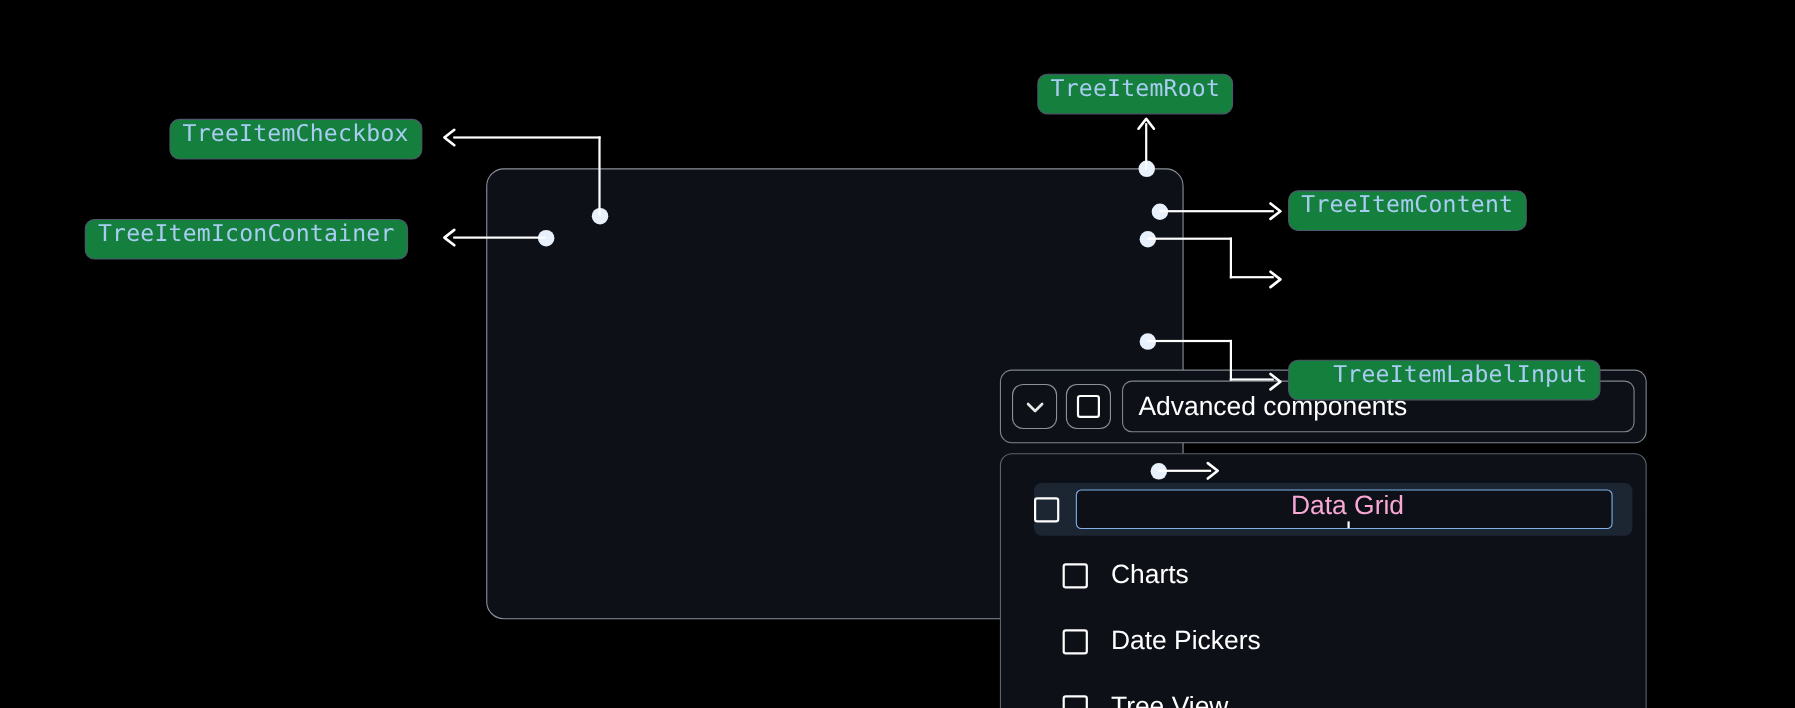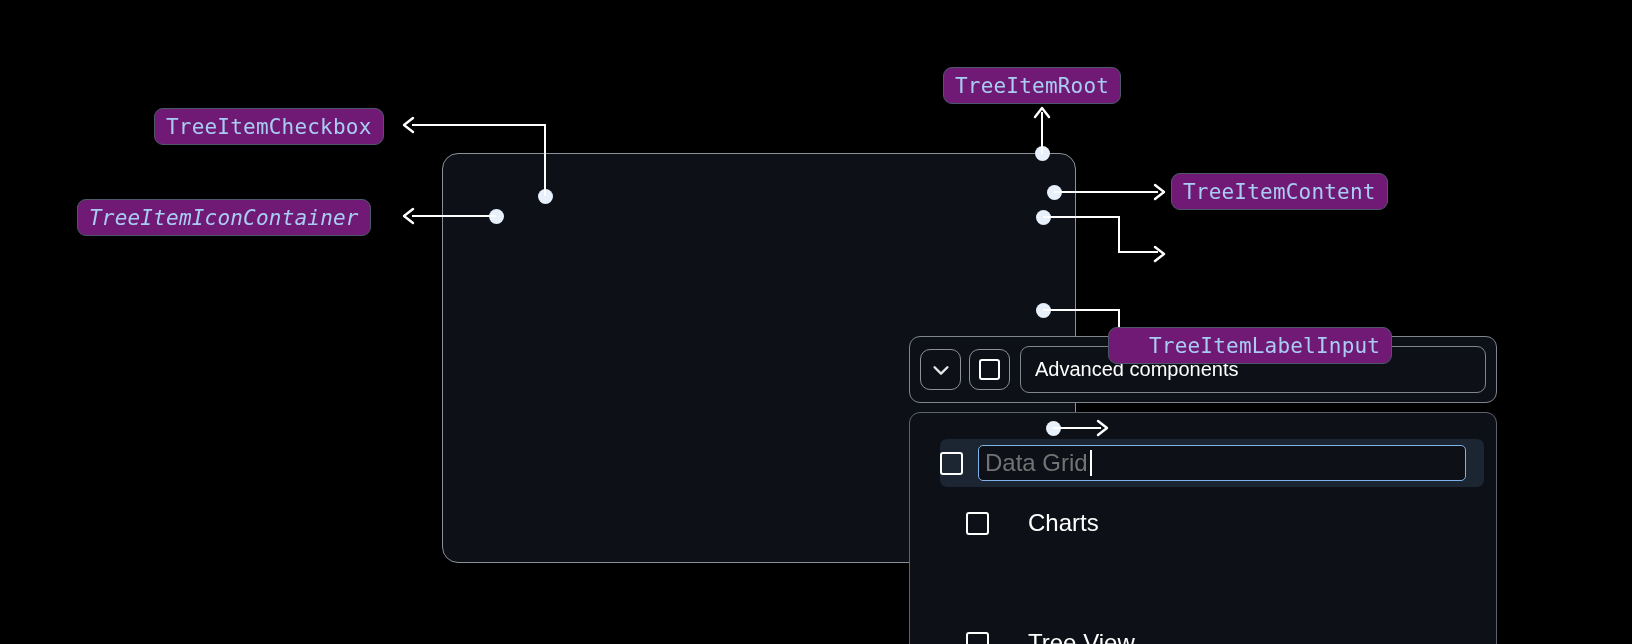--- a/index.html
+++ b/index.html
@@ -8,23 +8,23 @@
     background:#000000;
     font-family:"Liberation Sans", sans-serif;
     overflow:hidden;
     position:relative;
   }
   .stage{position:absolute;left:0;top:0;width:1632px;height:644px;}
 
   
   .chip{
     position:absolute;
-    display:flex;align-items:center;justify-content:center;
-    box-sizing:border-box;
-    background:#701a75;
+    display:flex;align-items:flex-start;justify-content:center;
+    box-sizing:border-box;
+    background:#15803d;
     border:1px solid #4d596b;
     border-radius:9px;
     color:#a9cdf2;
     font-family:"DejaVu Sans Mono","Liberation Mono",monospace;
     font-size:21px;
     letter-spacing:0.2px;
     white-space:nowrap;
     padding:0 11px;
     height:37px;
   }
@@ -81,21 +81,21 @@
   .label-box{
     margin-left:10px;
     flex:1 1 auto;
     height:47px;
     box-sizing:border-box;
     border:1px solid #7f858e;
     border-radius:9px;
     display:flex;align-items:center;
     padding-left:14px;
     color:#ffffff;
-    font-size:20px;
+    font-size:24px;
     margin-right:10px;
   }
 
   .group-box{
     position:absolute;
     left:466px;top:258px;width:588px;height:282px;
     box-sizing:border-box;
     background:#0d1117;
     border:1px solid #5d636c;
     border-radius:11px;
@@ -104,37 +104,38 @@
     position:absolute;left:0;height:48px;
     display:flex;align-items:center;
     box-sizing:border-box;
   }
   .row .rcb{
     width:23px;height:23px;box-sizing:border-box;
     border:2.4px solid #ffffff;border-radius:3px;background:transparent;
     flex:0 0 auto;
   }
   .row .rlabel{
-    margin-left:39px;color:#ffffff;font-size:24px;white-space:nowrap;
+    margin-left:21px;color:#ffffff;font-size:24px;white-space:nowrap;
   }
   .row-selected{
     background:#1c2532;
     border-radius:7px;
   }
   .input-edit{
     margin-left:15px;
     box-sizing:border-box;
     height:36px;
     border:1.6px solid #7fb2e8;
     border-radius:5px;
     background:#0d1117;
     display:flex;align-items:center;
     padding-left:6px;
-    color:#737373;font-size:24px;
+    color:#f9a8d4;font-size:24px;
     width:488px;
+    flex-direction:column;
   }
   .caret{
     display:inline-block;width:2px;height:26px;background:#ffffff;
     margin-left:2px;
   }
 </style>
 </head>
 <body>
 
 <div class="stage">
@@ -168,20 +169,24 @@
           <span>Data Grid</span>
             <span class="caret"></span>
         </span>
       </div>
 
       <div class="row" style="left:56px;top:86px;">
         <span class="rcb"></span>
         <span class="rlabel">Charts</span>
       </div>
 
+      <div class="row" style="left:56px;top:146px;">
+        <span class="rcb"></span>
+        <span class="rlabel">Date Pickers</span>
+      </div>
 
       <div class="row" style="left:56px;top:206px;">
         <span class="rcb"></span>
         <span class="rlabel">Tree View</span>
       </div>
 
     </div>
   </div>
 
   <div class="dot" style="left:538px;top:189px;"></div>
@@ -242,31 +247,31 @@
   <div class="arrow" style="left:1093px;top:418px;">
     <svg width="18" height="20" viewBox="0 0 18 20" fill="none" stroke="#ffffff" stroke-width="2.4" stroke-linecap="round" stroke-linejoin="round">
       <polyline points="5,3 14,10 5,17"></polyline>
     </svg>
   </div>
 
   <div class="chip" style="left:154px;top:108px;">
     <span>TreeItemCheckbox</span>
   </div>
 
-  <div class="chip" style="left:77px;top:199px;font-style:italic;">
+  <div class="chip" style="left:77px;top:199px;">
     <span>TreeItemIconContainer</span>
   </div>
 
   <div class="chip" style="left:943px;top:67px;">
     <span>TreeItemRoot</span>
   </div>
 
   <div class="chip" style="left:1171px;top:173px;">
     <span>TreeItemContent</span>
   </div>
 
 
-  <div class="chip" style="left:1108px;top:327px;padding-left:40px;">
+  <div class="chip" style="left:1171px;top:327px;padding-left:40px;">
     <span>TreeItemLabelInput</span>
   </div>
 
 
 </div>
 
 </body></html>

